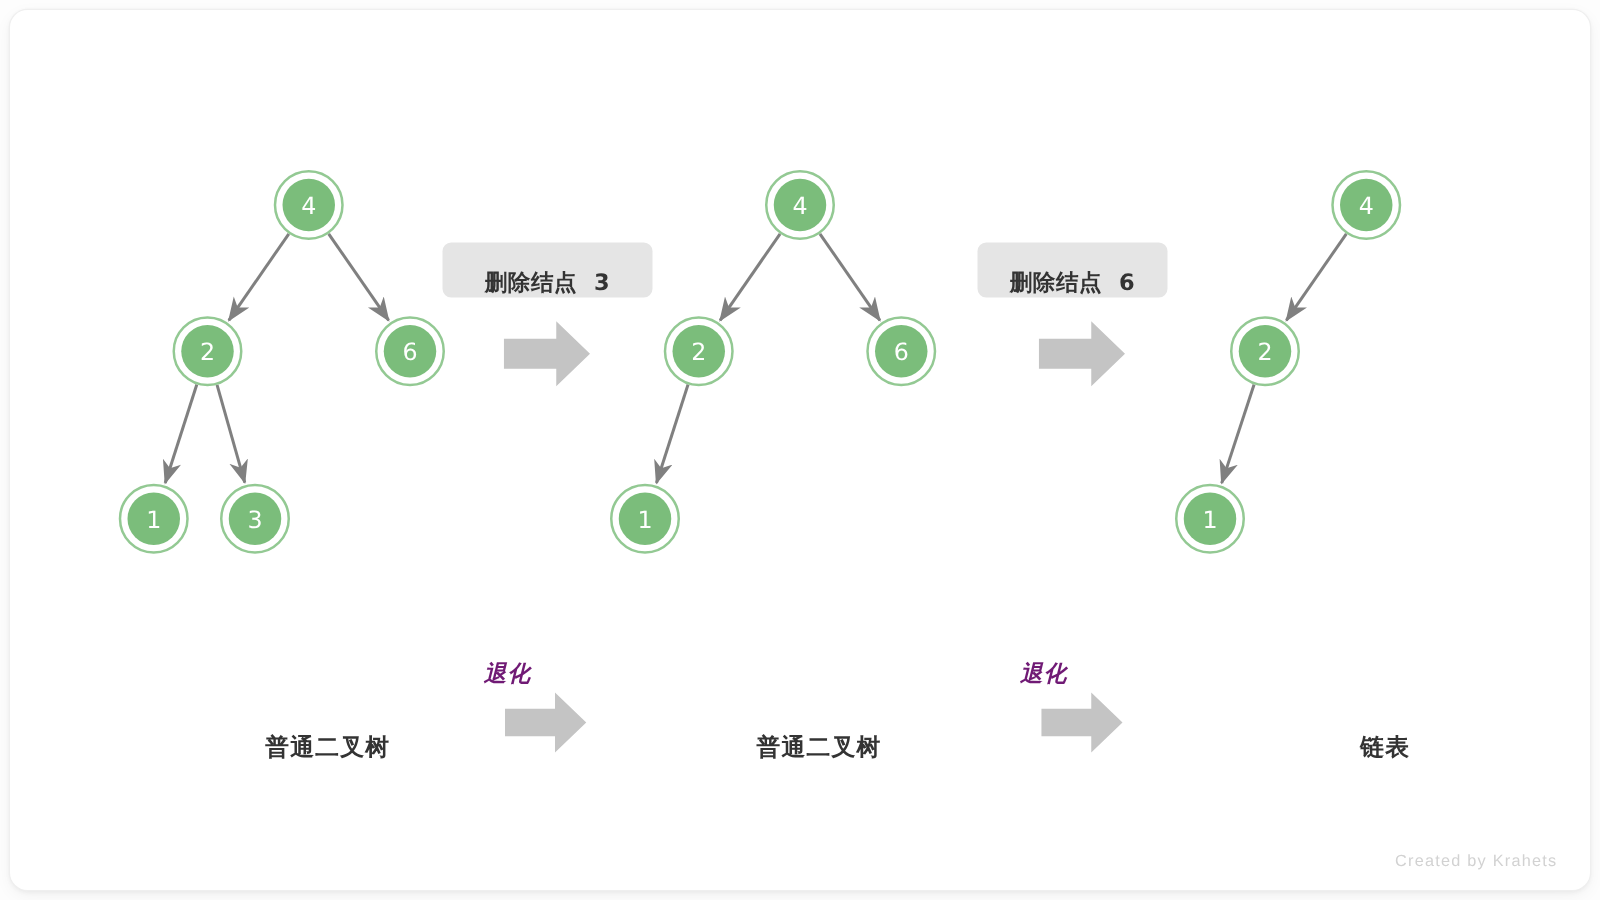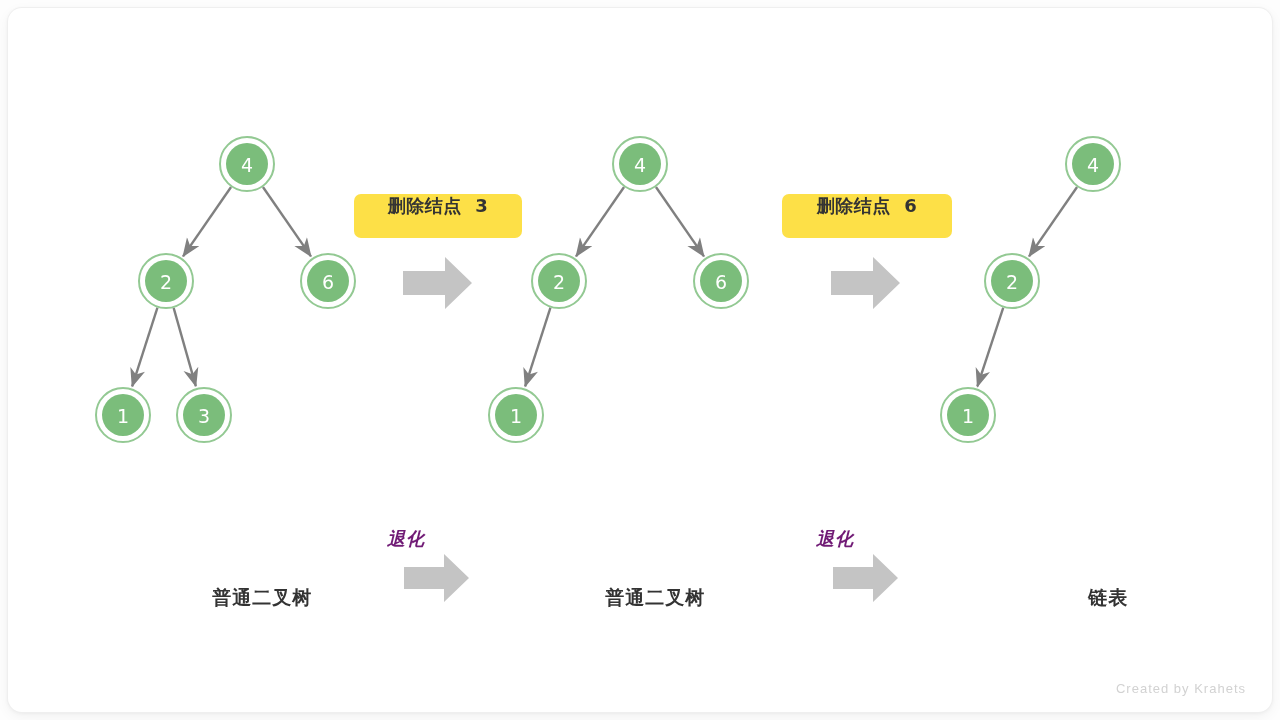--- a/index.html
+++ b/index.html
@@ -38,24 +38,24 @@
   }
   .node-label {
     font-family: "DejaVu Sans", "Liberation Sans", sans-serif;
     font-size: 19px;
     fill: #ffffff;
     text-anchor: middle;
     dominant-baseline: central;
   }
   .op-box {
     position: absolute;
-    background: #fde047;
+    background: #e5e5e5;
     border-radius: 7px;
     display: flex;
-    align-items: flex-start;
+    align-items: flex-end;
     justify-content: center;
     padding: 0 16px;
     height: 44px;
     box-sizing: border-box;
   }
   .op-box-text {
     font-family: "DejaVu Sans", "Liberation Sans", sans-serif;
     font-size: 18px;
     font-weight: bold;
     color: #333333;
@@ -177,21 +177,21 @@
           <circle cx="968" cy="415" r="21" fill="#7bbd7b"></circle>
           <text x="968" y="416" class="node-label">1</text>
         </g>
       </g>
   </svg>
 
   <div class="op-box" style="left:354px; top:194px; width:168px;">
     <span class="op-box-text">删除结点  3</span>
   </div>
 
-  <div class="op-box" style="left:782px; top:194px; width:170px;">
+  <div class="op-box" style="left:782px; top:194px; width:152px;">
     <span class="op-box-text">删除结点  6</span>
   </div>
 
   <svg style="position:absolute; left:403px; top:255px;" width="70" height="56" viewBox="0 0 70 56">
     <path d="M0,16 L42,16 L42,2 L69,28 L42,54 L42,40 L0,40 Z" fill="#c4c4c4"></path>
   </svg>
 
   <svg style="position:absolute; left:831px; top:255px;" width="70" height="56" viewBox="0 0 70 56">
     <path d="M0,16 L42,16 L42,2 L69,28 L42,54 L42,40 L0,40 Z" fill="#c4c4c4"></path>
   </svg>

